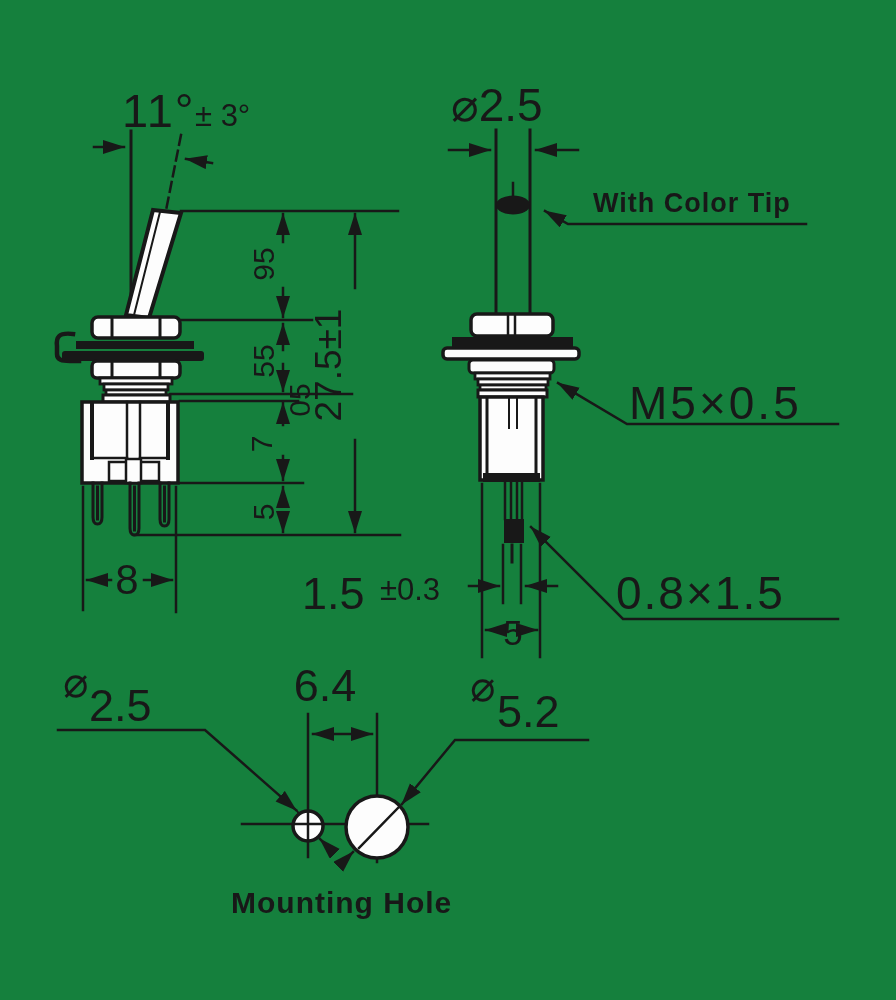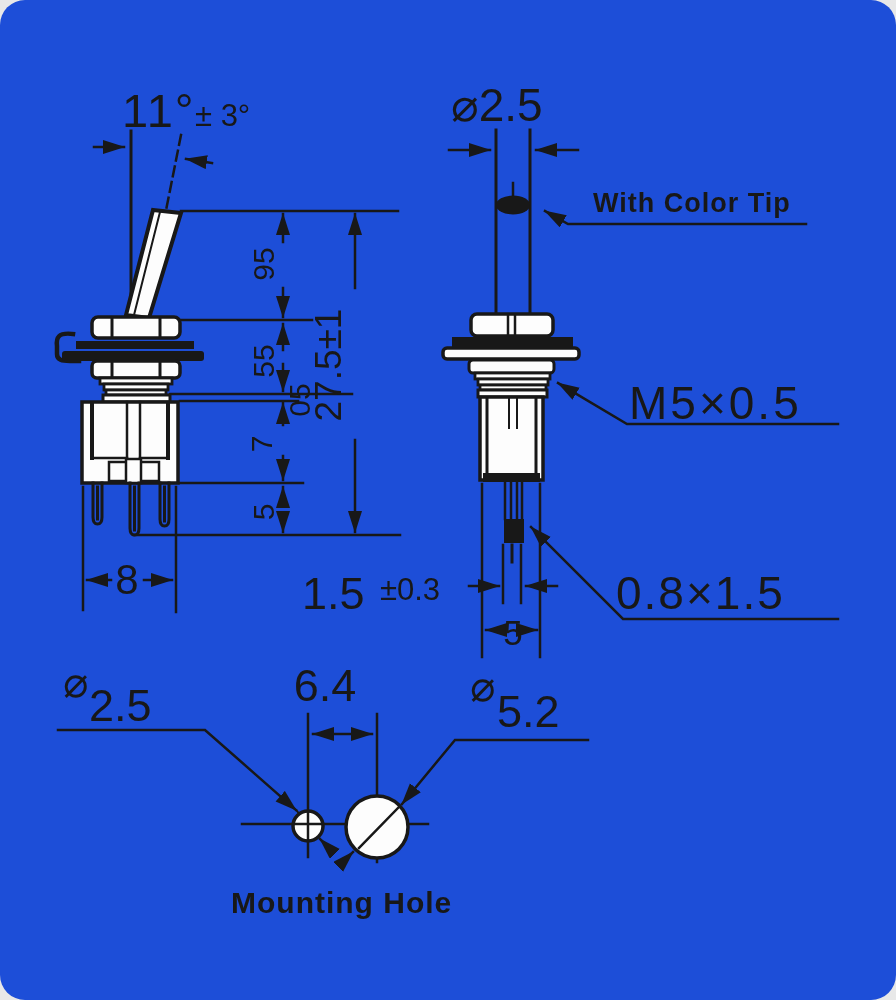--- a/index.html
+++ b/index.html
@@ -1,17 +1,17 @@
 <!DOCTYPE html>
 <html><head>
 <meta charset="utf-8">
 <style>
   html,body{margin:0;padding:0;background:#e8e8e8;}
-  #page{position:relative;width:896px;height:1000px;background:#1d4ed8;overflow:hidden;
-        font-family:"Liberation Sans",sans-serif;border-radius:25px;}
+  #page{position:relative;width:896px;height:1000px;background:#15803d;overflow:hidden;
+        font-family:"Liberation Sans",sans-serif;}
   svg{position:absolute;left:0;top:0;}
   svg text{fill:#181818;font-family:"Liberation Sans","DejaVu Sans",sans-serif;}
   .ln{stroke:#181818;fill:none;stroke-linecap:square;}
   .fill{fill:#181818;stroke:none;}
   .white{fill:#fdfdfd;}
   .dim-txt{font-size:30px;}
   .big-txt{font-size:46px;}
   .bold-txt{font-weight:bold;}
 </style>
 </head>

